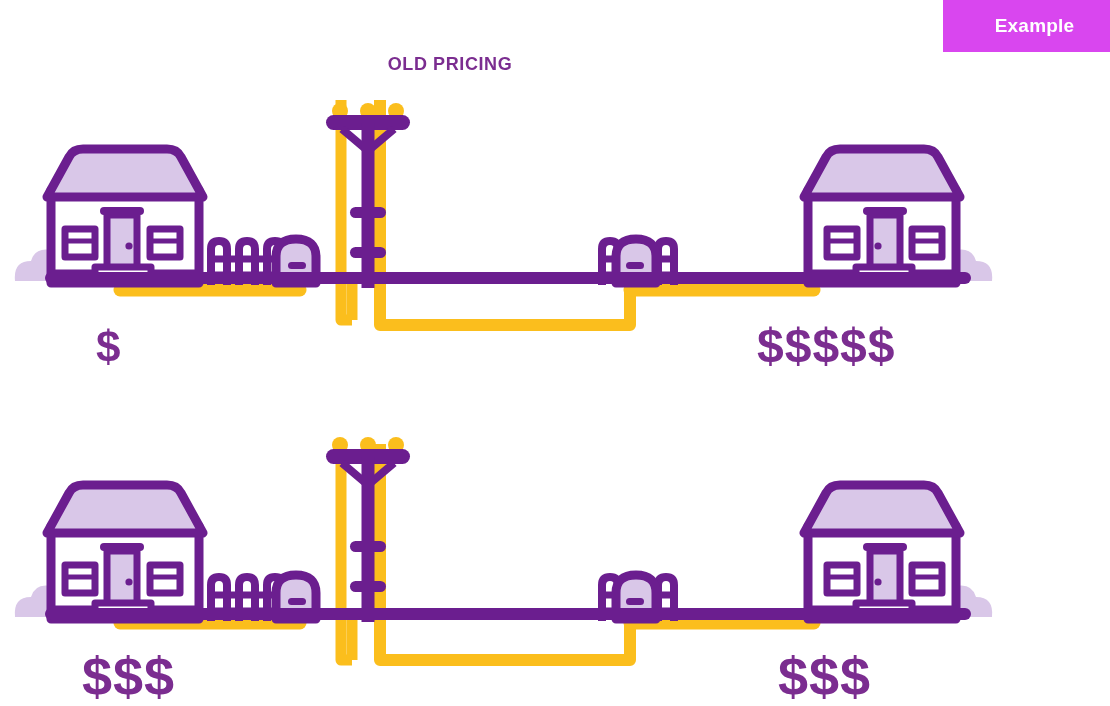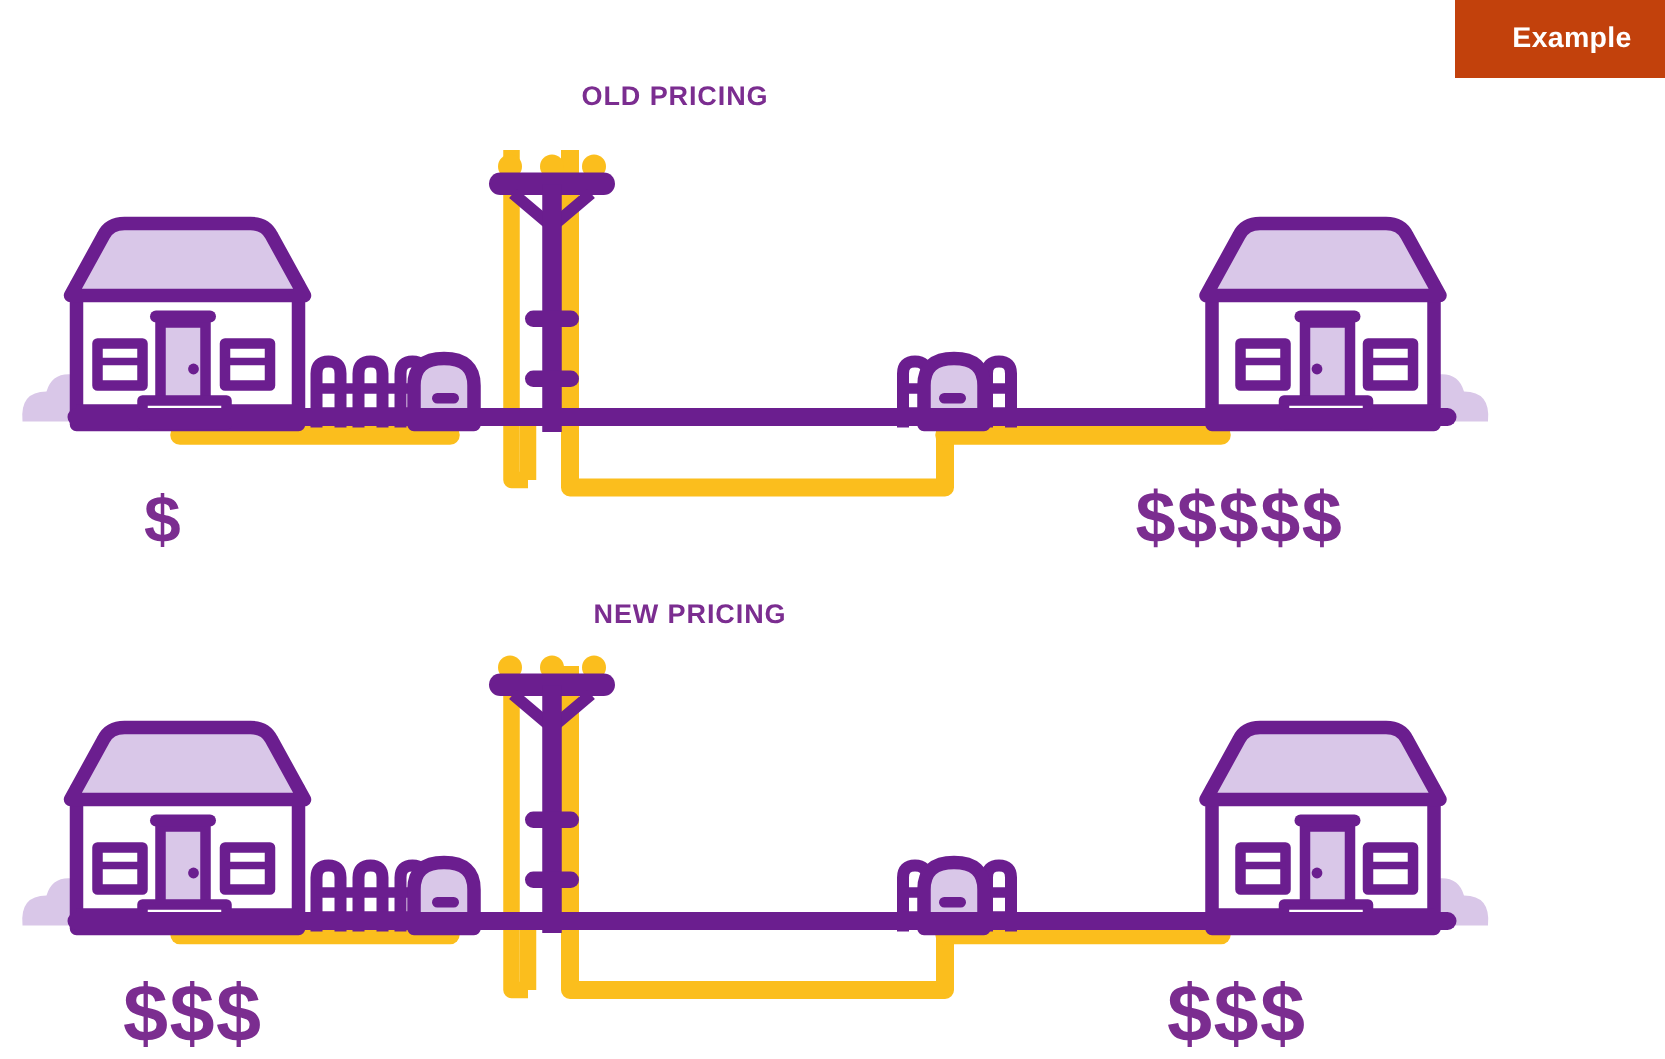--- a/index.html
+++ b/index.html
@@ -19,23 +19,23 @@
     position: absolute;
     left: 0; top: 0;
     width: 1110px;
     height: 706px;
   }
 
   .example-badge {
     position: absolute;
     right: 0;
     top: 0;
-    width: 140px;
+    width: 167px;
     height: 52px;
-    background: #c2410c;
+    background: #d946ef;
     display: flex;
     align-items: center;
     justify-content: center;
     margin-left: 39px;
   }
   .example-badge .label {
     color: #ffffff;
     font-size: 19px;
     font-weight: bold;
     letter-spacing: 0.2px;
@@ -71,21 +71,20 @@
 </head>
 <body>
 
 <div id="stage">
 
   <div class="example-badge">
     <span class="label">Example</span>
   </div>
 
   <div class="section-title" id="title-old">OLD PRICING</div>
-  <div class="section-title" id="title-new">NEW PRICING</div>
 
   <div class="money" id="money-old-left">$</div>
   <div class="money" id="money-old-right">$$$$$</div>
   <div class="money" id="money-new-left">$$$</div>
   <div class="money" id="money-new-right">$$$</div>
 
   <svg width="1110" height="706" viewBox="0 0 1110 706" style="position:absolute;left:0;top:0;">
     <defs>
 
       <g id="house-unit">

